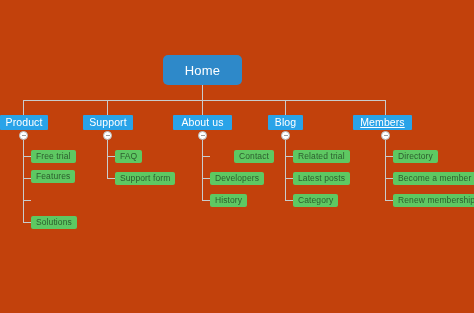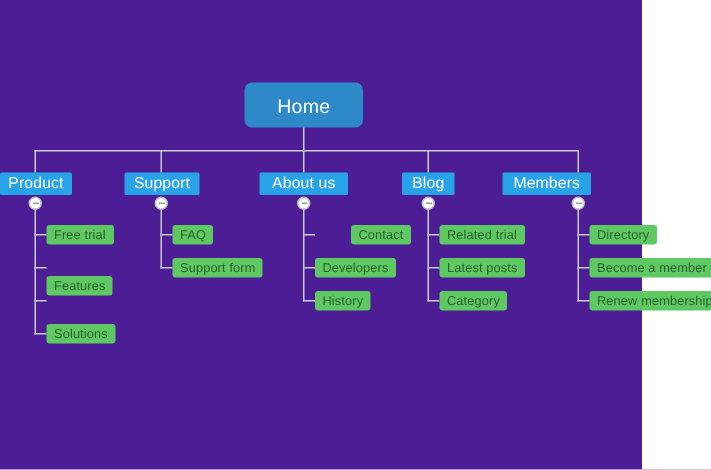--- a/index.html
+++ b/index.html
@@ -9,23 +9,23 @@
     background: #ffffff;
   }
   body {
     width: 474px;
     height: 313px;
     overflow: hidden;
     font-family: "Liberation Sans", sans-serif;
   }
   #canvas {
     position: relative;
-    width: 428px;
+    width: 474px;
     height: 313px;
-    background: #4c1d95;
+    background: #c2410c;
   }
 
   
   .line-v, .line-h {
     position: absolute;
     background: #c9cccd;
   }
   .line-v { width: 1px; }
   .line-h { height: 1px; }
 
@@ -117,21 +117,21 @@
 
   <div class="line-v" style="left:23px; top:140px; height:83px;"></div>
   <div class="line-h" style="left:23px; top:156px; width:8px;"></div>
   <div class="line-h" style="left:23px; top:178px; width:8px;"></div>
   <div class="line-h" style="left:23px; top:200px; width:8px;"></div>
   <div class="line-h" style="left:23px; top:222px; width:8px;"></div>
 
   <div class="node node-leaf" style="left:31px; top:150px;">
     <span>Free trial</span>
   </div>
-  <div class="node node-leaf" style="left:31px; top:184px;">
+  <div class="node node-leaf" style="left:31px; top:170px;">
     <span>Features</span>
   </div>
   <div class="node node-branch" style="left:83px; top:115px; width:50px;">
     <span>Support</span>
   </div>
 
   <div class="node node-leaf" style="left:31px; top:216px;">
     <span>Solutions</span>
   </div>
   <div class="toggle" style="left:103px; top:131px;"></div>
@@ -177,21 +177,21 @@
   <div class="node node-leaf" style="left:293px; top:150px;">
     <span>Related trial</span>
   </div>
   <div class="node node-leaf" style="left:293px; top:172px;">
     <span>Latest posts</span>
   </div>
   <div class="node node-leaf" style="left:293px; top:194px;">
     <span>Category</span>
   </div>
 
-  <div class="node node-branch" style="left:335px; top:115px; width:59px;">
+  <div class="node node-branch" style="left:353px; top:115px; width:59px;text-decoration:underline;">
     <span>Members</span>
   </div>
   <div class="toggle" style="left:381px; top:131px;"></div>
   <div class="line-v" style="left:385px; top:140px; height:61px;"></div>
   <div class="line-h" style="left:385px; top:156px; width:8px;"></div>
   <div class="line-h" style="left:385px; top:178px; width:8px;"></div>
   <div class="line-h" style="left:385px; top:200px; width:8px;"></div>
 
   <div class="node node-leaf" style="left:393px; top:150px;">
     <span>Directory</span>

